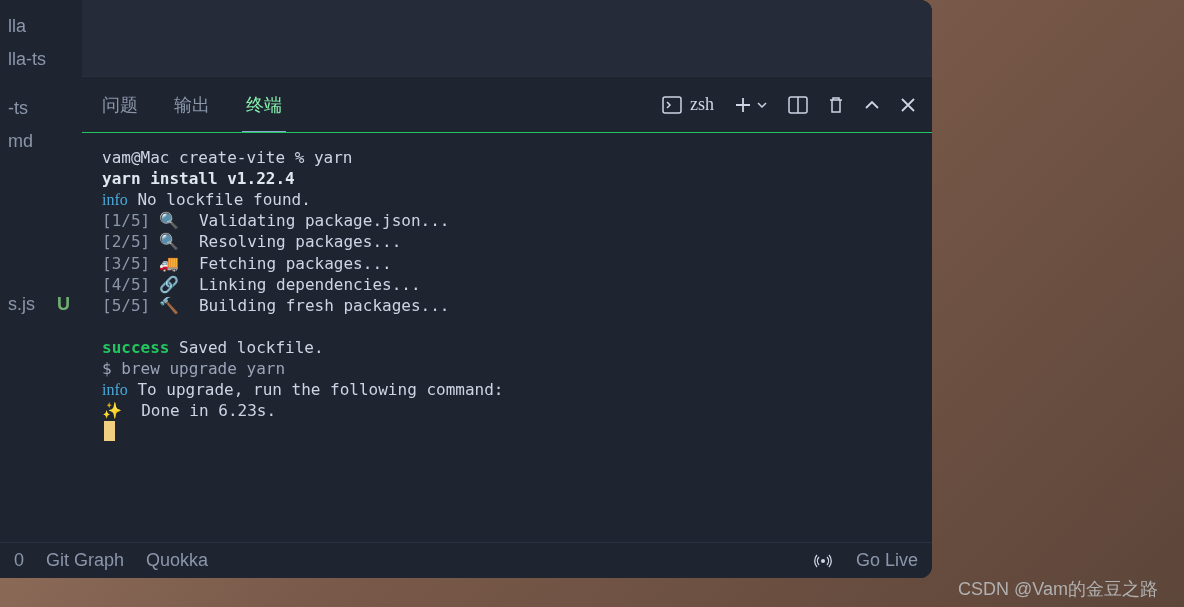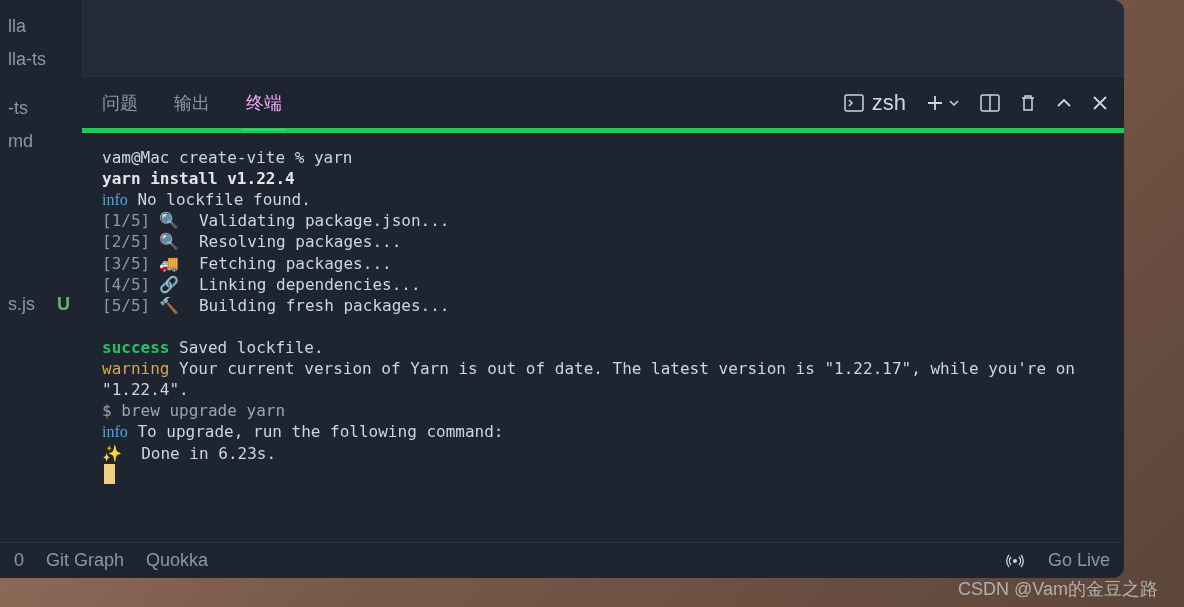--- a/index.html
+++ b/index.html
@@ -13,21 +13,21 @@
     }
     .desktop-bg {
       position: absolute;
       inset: 0;
       background: linear-gradient(135deg, #a8856f 0%, #7a5a4a 50%, #5c4539 100%);
     }
     .editor-frame {
       position: absolute;
       left: 0;
       top: 0;
-      width: 1124px;
+      width: 932px;
       height: 578px;
       background: #1e2430;
       border-radius: 0 12px 12px 0;
       overflow: hidden;
       display: flex;
       flex-direction: column;
     }
     .main-area {
       display: flex;
       flex: 1;
@@ -64,53 +64,54 @@
       display: flex;
       flex-direction: column;
       background: #1e2430;
       border-top: 1px solid #2a3040;
     }
     .panel-tabs-row {
       display: flex;
       align-items: center;
       height: 56px;
       padding: 0 16px;
-      border-bottom: 5px solid #22c55e;
+      border-bottom: 1px solid #22c55e;
     }
     .panel-tabs {
       display: flex;
       gap: 28px;
       align-items: center;
     }
     .panel-tab {
       color: #8b96ab;
       font-size: 18px;
       cursor: pointer;
       padding: 14px 4px;
       position: relative;
     }
     .panel-tab.active {
-      color: #f0abfc;
+      color: #86efac;
     }
     .panel-tab.active::after {
       content: '';
       position: absolute;
       bottom: -1px;
       left: 0;
       right: 0;
       height: 1px;
       background: #87a8d0;
     }
     .panel-actions {
       margin-left: auto;
       display: flex;
       align-items: center;
       gap: 20px;
       color: #a8b2c8;
-      font-size: 22px;
+      font-size: 18px;
+      font-family: Liberation Serif, serif;
     }
     .shell-label {
       display: flex;
       align-items: center;
       gap: 8px;
       color: #cdd5e5;
     }
     .action-icon {
       cursor: pointer;
       display: flex;
@@ -258,21 +259,20 @@
           <div class="t-line">vam@Mac create-vite % yarn</div>
           <div class="t-line t-bold">yarn install v1.22.4</div>
           <div class="t-line"><span class="t-info">info</span><span> No lockfile found.</span></div>
           <div class="t-line"><span class="t-dim">[1/5] 🔍  </span><span>Validating package.json...</span></div>
           <div class="t-line"><span class="t-dim">[2/5] 🔍  </span><span>Resolving packages...</span></div>
           <div class="t-line"><span class="t-dim">[3/5] 🚚  </span><span>Fetching packages...</span></div>
           <div class="t-line"><span class="t-dim">[4/5] 🔗  </span><span>Linking dependencies...</span></div>
           <div class="t-line"><span class="t-dim">[5/5] 🔨  </span><span>Building fresh packages...</span></div>
           <div class="t-line">&nbsp;</div>
           <div class="t-line"><span class="t-success">success</span><span> Saved lockfile.</span></div>
-          <div class="t-line"><span class="t-warning">warning</span><span> Your current version of Yarn is out of date. The latest version is "1.22.17", while you're on "1.22.4".</span></div>
           <div class="t-line t-cmd">$ brew upgrade yarn</div>
           <div class="t-line"><span class="t-info">info</span><span> To upgrade, run the following command:</span></div>
           <div class="t-line">✨  Done in 6.23s.</div>
           <div class="t-line"><span class="cursor"></span></div>
         </div>
       </div>
     </div>
   </div>
 
   <div class="status-bar">

